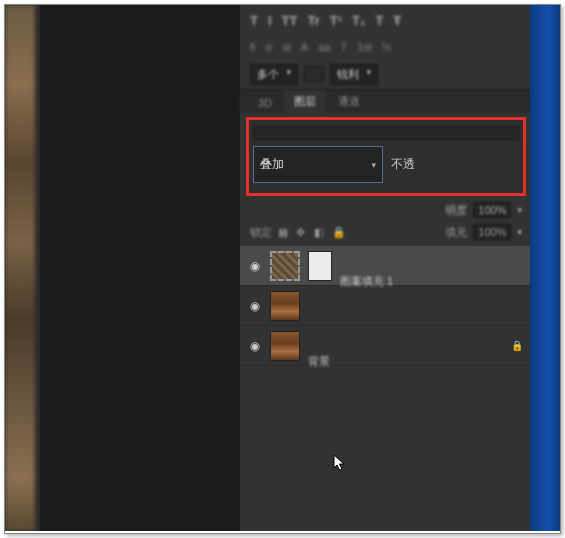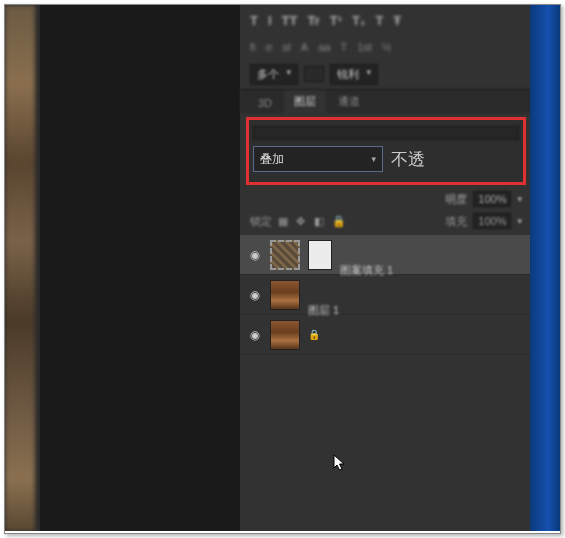--- a/index.html
+++ b/index.html
@@ -130,34 +130,34 @@
       margin-bottom: 6px;
       filter: blur(1px);
     }
     .blend-row {
       display: flex;
       align-items: center;
       gap: 4px;
     }
     .blend-dropdown {
       flex: 0 0 130px;
-      height: 26px;
+      height: 37px;
       background: #232323;
       border: 1px solid #5a6a8a;
       display: flex;
       align-items: center;
       justify-content: space-between;
       padding: 0 6px;
       color: #ddd;
       font-size: 12px;
     }
     .chev { font-size: 9px; color: #aaa; }
     .opacity-label {
       color: #ccc;
-      font-size: 17px;
+      font-size: 12px;
       margin-left: 4px;
       filter: blur(0.5px);
     }
     .opacity-row {
       display: flex;
       align-items: center;
       gap: 6px;
       padding: 4px 10px;
       filter: blur(1.2px);
       font-size: 11px;
@@ -331,26 +331,26 @@
     <div class="layer-row selected">
       <div class="vis-eye">◉</div>
       <div class="thumb pattern"></div>
       <div class="mask-thumb"></div>
       <div class="layer-name">图案填充 1</div>
     </div>
 
     <div class="layer-row">
       <div class="vis-eye">◉</div>
       <div class="thumb img"></div>
-      <div class="layer-name">图层 1</div>
     </div>
 
     <div class="layer-row">
       <div class="vis-eye">◉</div>
       <div class="thumb img"></div>
+      <div class="layer-name">背景</div>
       <span class="lock-sm">🔒</span>
     </div>
 
   </div>
 </div>
 
 <div class="right-edge"></div>
 
 <svg class="cursor" viewBox="0 0 12 18">
   <path d="M0 0 L0 13 L3 10 L5.5 15 L8 14 L5.5 9 L10 9 Z" fill="#fff" stroke="#000" stroke-width="1"></path>

